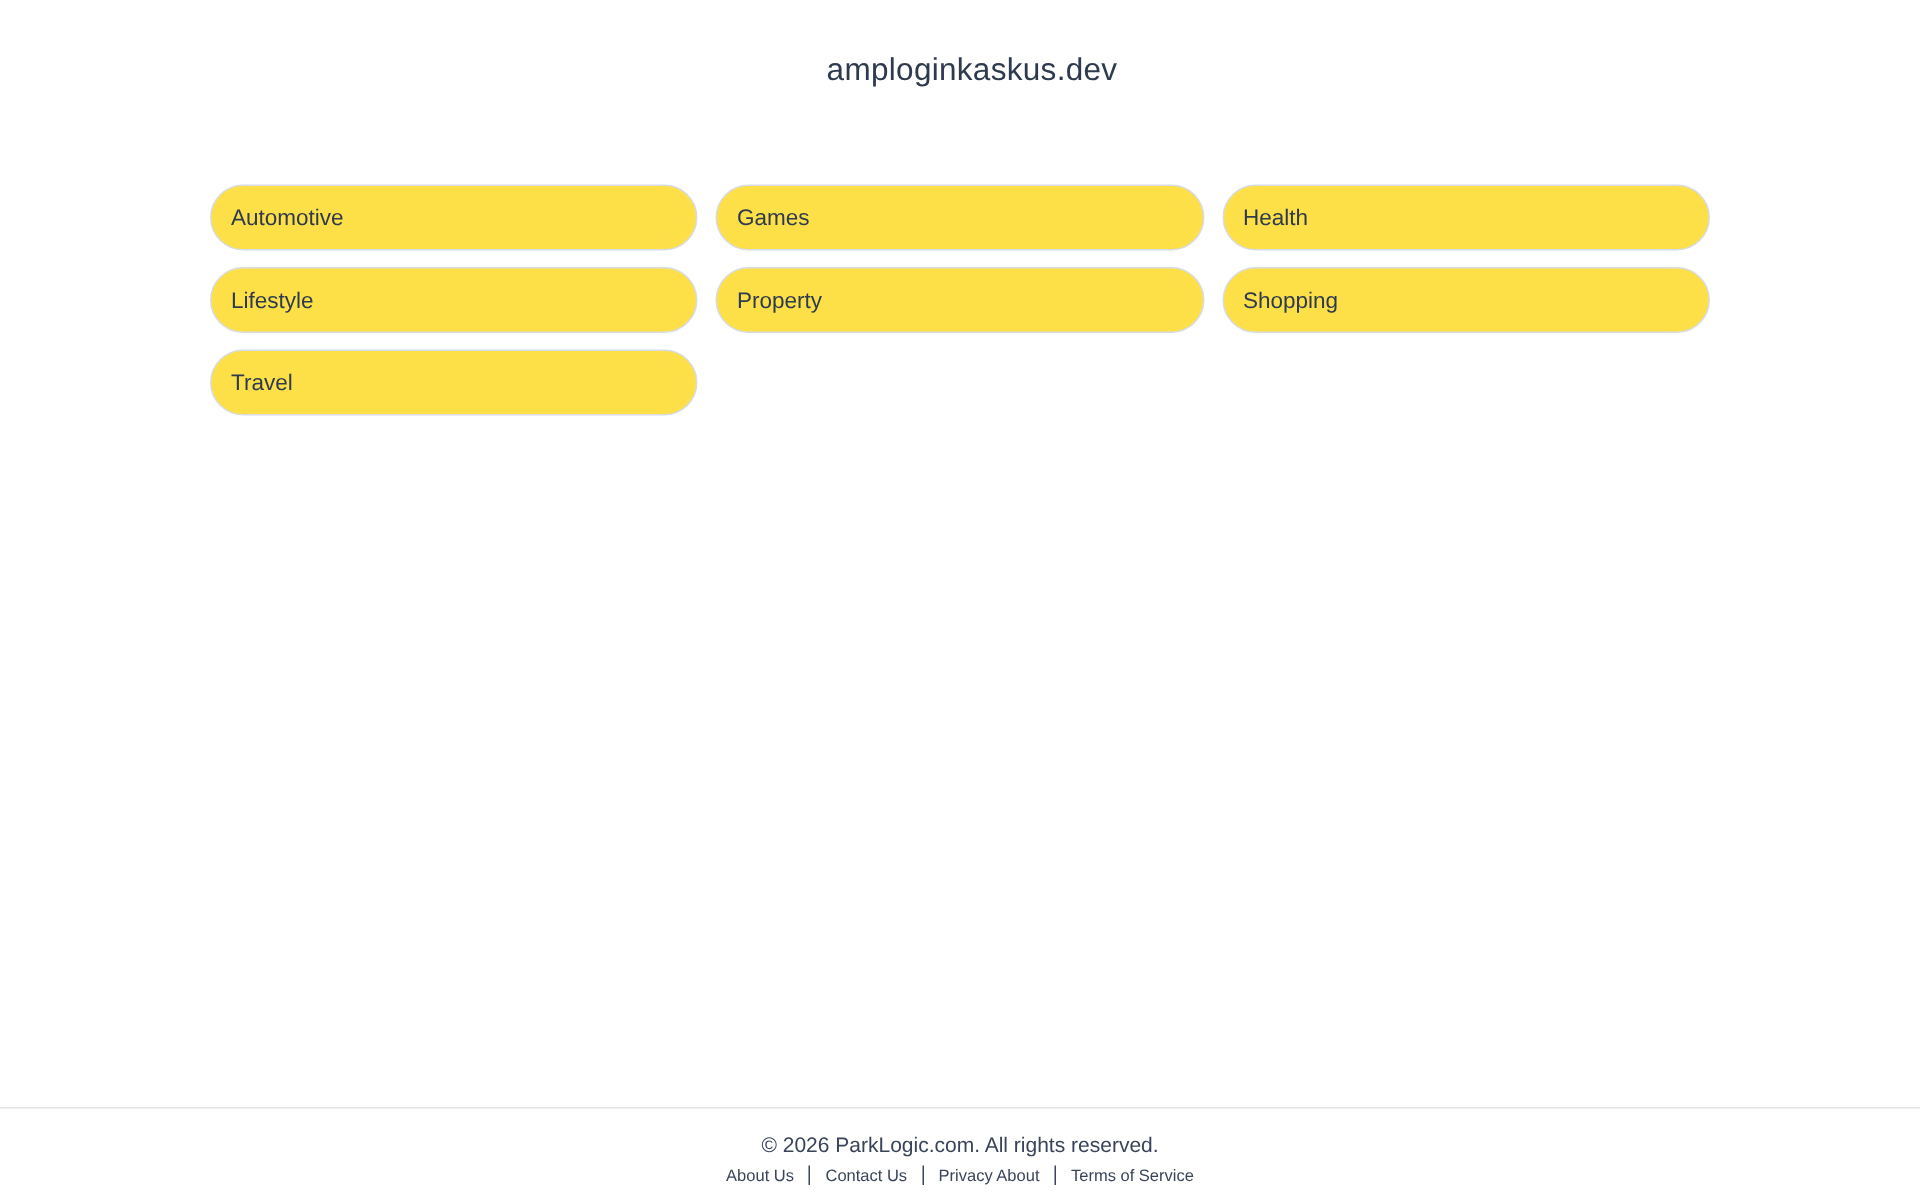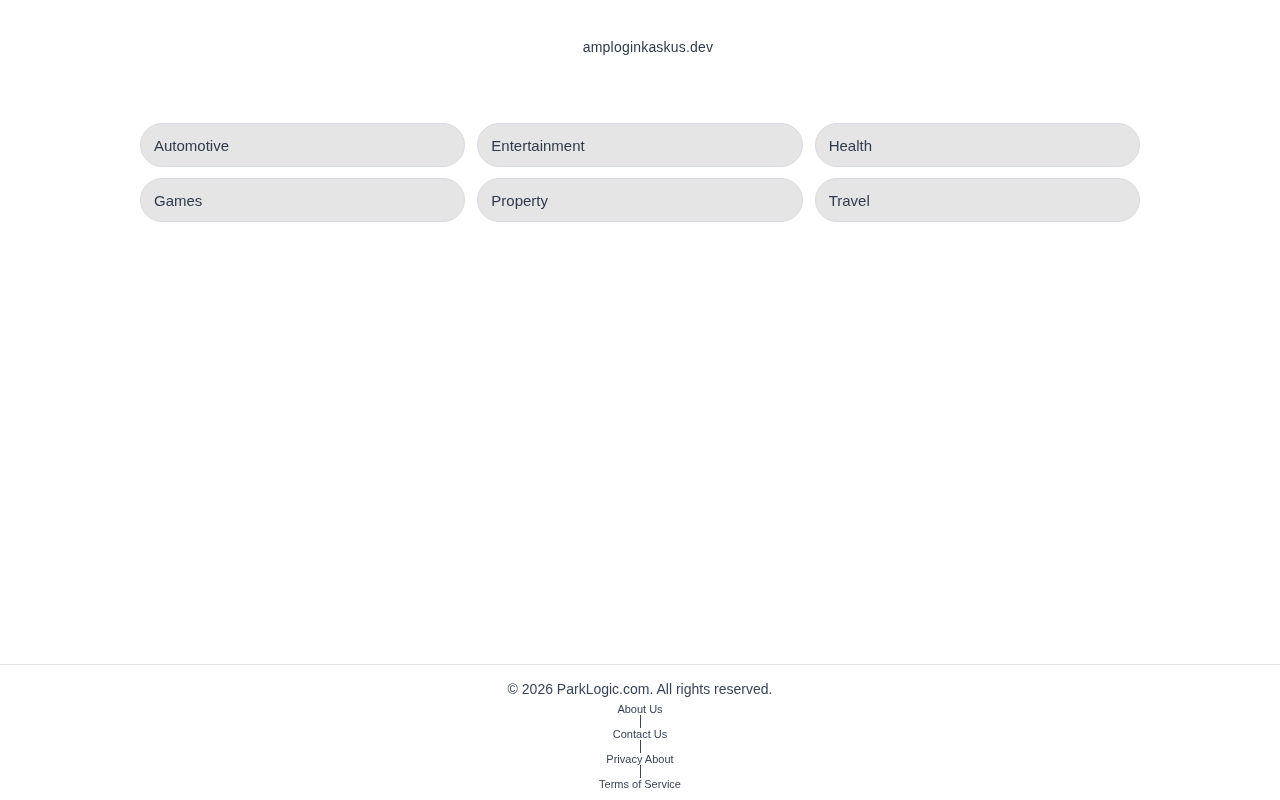--- a/index.html
+++ b/index.html
@@ -11,39 +11,39 @@
     display: flex;
     flex-direction: column;
     min-height: 800px;
   }
   main {
     flex: 1 1 auto;
     padding-top: 34px;
   }
   .page-title {
     text-align: center;
-    font-size: 14px;
+    font-size: 21px;
     line-height: 26px;
     font-weight: 400;
     color: #2e3a4e;
     letter-spacing: 0.2px;
     padding-left: 16px;
   }
   .category-grid {
     width: 1000px;
     max-width: calc(100% - 40px);
     margin: 63px auto 0;
     display: grid;
     grid-template-columns: repeat(3, 1fr);
     column-gap: 12px;
     row-gap: 11px;
   }
   .pill {
     height: 44px;
-    background: #e5e5e5;
+    background: #fde047;
     border: 1px solid #d7dbe2;
     border-radius: 22px;
     display: flex;
     align-items: center;
     padding-left: 13px;
     font-size: 15px;
     color: #2f3a4e;
     text-decoration: none;
     cursor: pointer;
   }
@@ -56,21 +56,20 @@
   .copyright {
     font-size: 14px;
     color: #39445a;
     line-height: 17px;
   }
   .footer-links {
     margin-top: 5px;
     display: flex;
     justify-content: center;
     align-items: center;
-    flex-direction: column;
   }
   .footer-link {
     font-size: 11px;
     color: #39445a;
     text-decoration: none;
     padding: 0 10px;
     cursor: pointer;
   }
   .sep {
     display: inline-block;
@@ -80,24 +79,25 @@
   }
 </style>
 </head>
 <body>
 
 <main>
   <h1 class="page-title">amploginkaskus.dev</h1>
 
   <div class="category-grid">
     <a class="pill" href="#">Automotive</a>
-    <a class="pill" href="#">Entertainment</a>
+    <a class="pill" href="#">Games</a>
     <a class="pill" href="#">Health</a>
-    <a class="pill" href="#">Games</a>
+    <a class="pill" href="#">Lifestyle</a>
     <a class="pill" href="#">Property</a>
+    <a class="pill" href="#">Shopping</a>
     <a class="pill" href="#">Travel</a>
   </div>
 </main>
 
 <footer>
   <div class="copyright">© 2026 ParkLogic.com. All rights reserved.</div>
   <nav class="footer-links">
     <a class="footer-link" href="#">About Us</a>
     <span class="sep"></span>
     <a class="footer-link" href="#">Contact Us</a>

